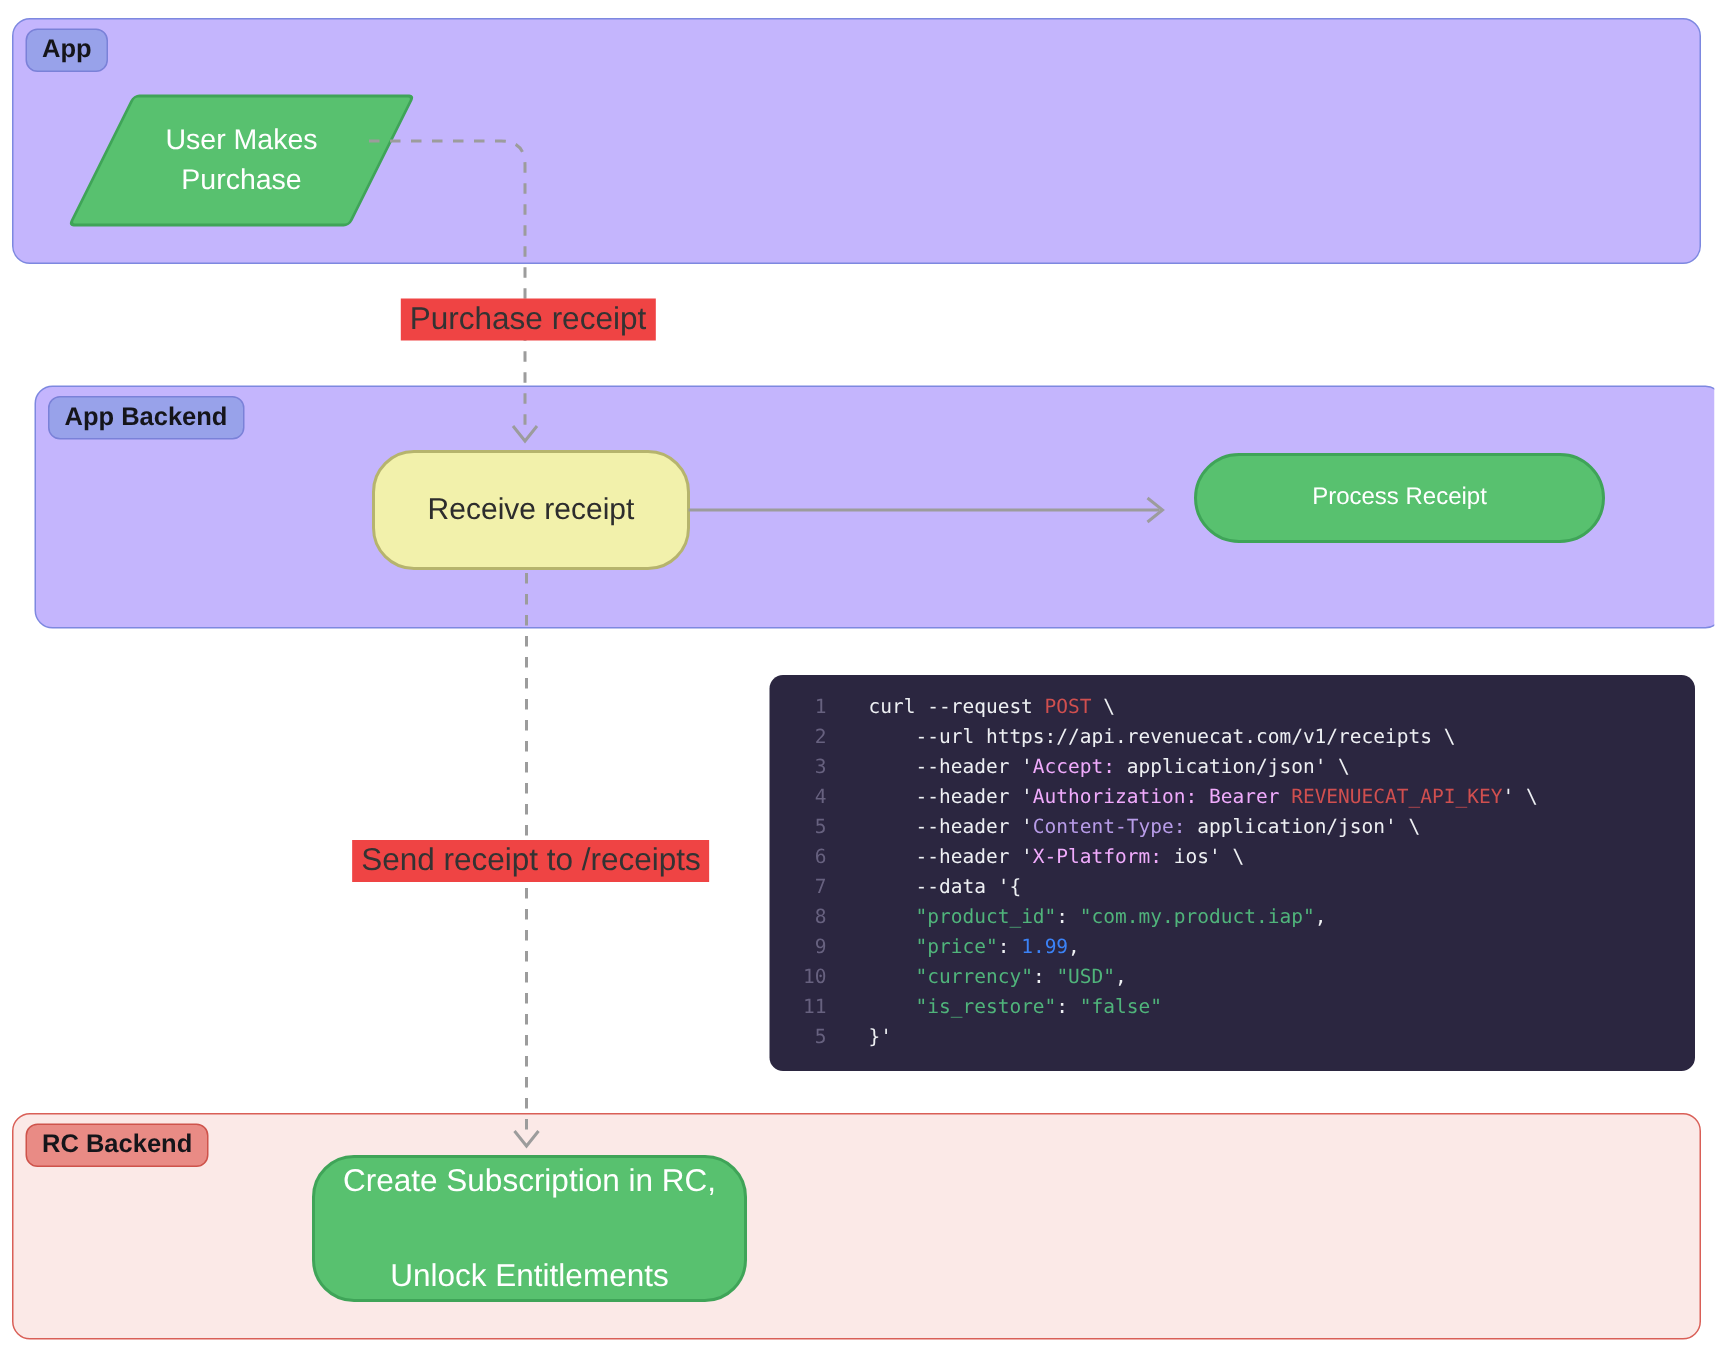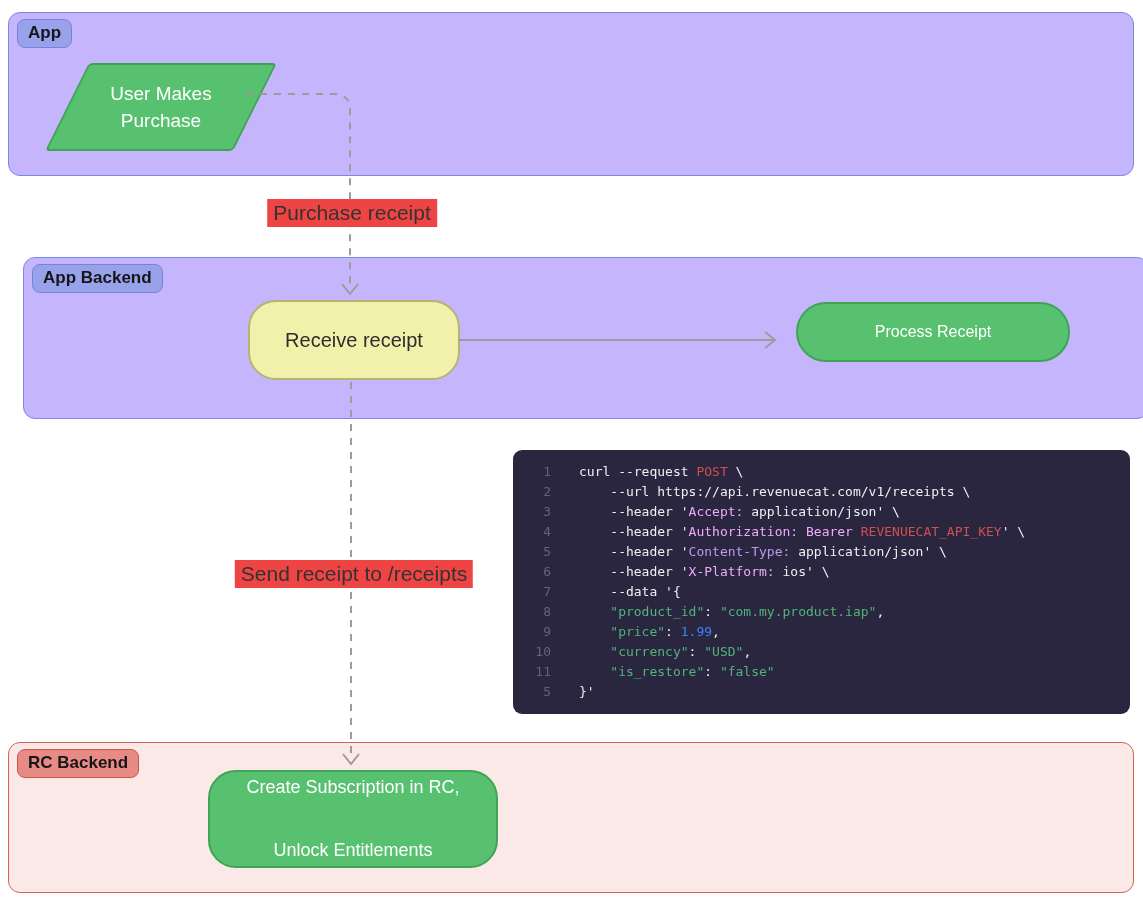--- a/index.html
+++ b/index.html
@@ -23,21 +23,21 @@
   .badge-red{background:#e98b85;border:1.5px solid #ce534b;text-align:center;}
   
   .node{
     position:absolute;box-sizing:border-box;display:flex;flex-direction:column;
     align-items:center;justify-content:center;text-align:center;
   }
   .node-green{background:#58c16f;border:2.5px solid #3fa458;color:#ffffff;}
   .node-yellow{background:#f2f1ab;border:2.5px solid #b6b46d;color:#2d2d2d;}
   .node-receive{left:248px;top:300px;width:212px;height:80px;border-radius:28px;font-size:20px;}
   .node-process{left:796px;top:302px;width:274px;height:60px;border-radius:38px;font-size:16px;}
-  .node-create{left:208px;top:770px;width:290px;height:98px;border-radius:28px;font-size:18px;line-height:27px;gap:36px;}
+  .node-create{left:208px;top:770px;width:290px;height:98px;border-radius:28px;font-size:21px;line-height:27px;gap:36px;}
   .parallelogram{
     position:absolute;left:58px;top:50px;width:188px;height:88px;
     background:#58c16f;border:2.5px solid #3fa458;border-radius:4px;
     transform:skewX(-26.5deg);box-sizing:border-box;
   }
   .parallelogram-label{
     position:absolute;left:0;top:0;width:100%;height:100%;
     transform:skewX(26.5deg);display:flex;flex-direction:column;
     align-items:center;justify-content:center;color:#ffffff;
     font-size:19px;line-height:27px;text-align:center;

